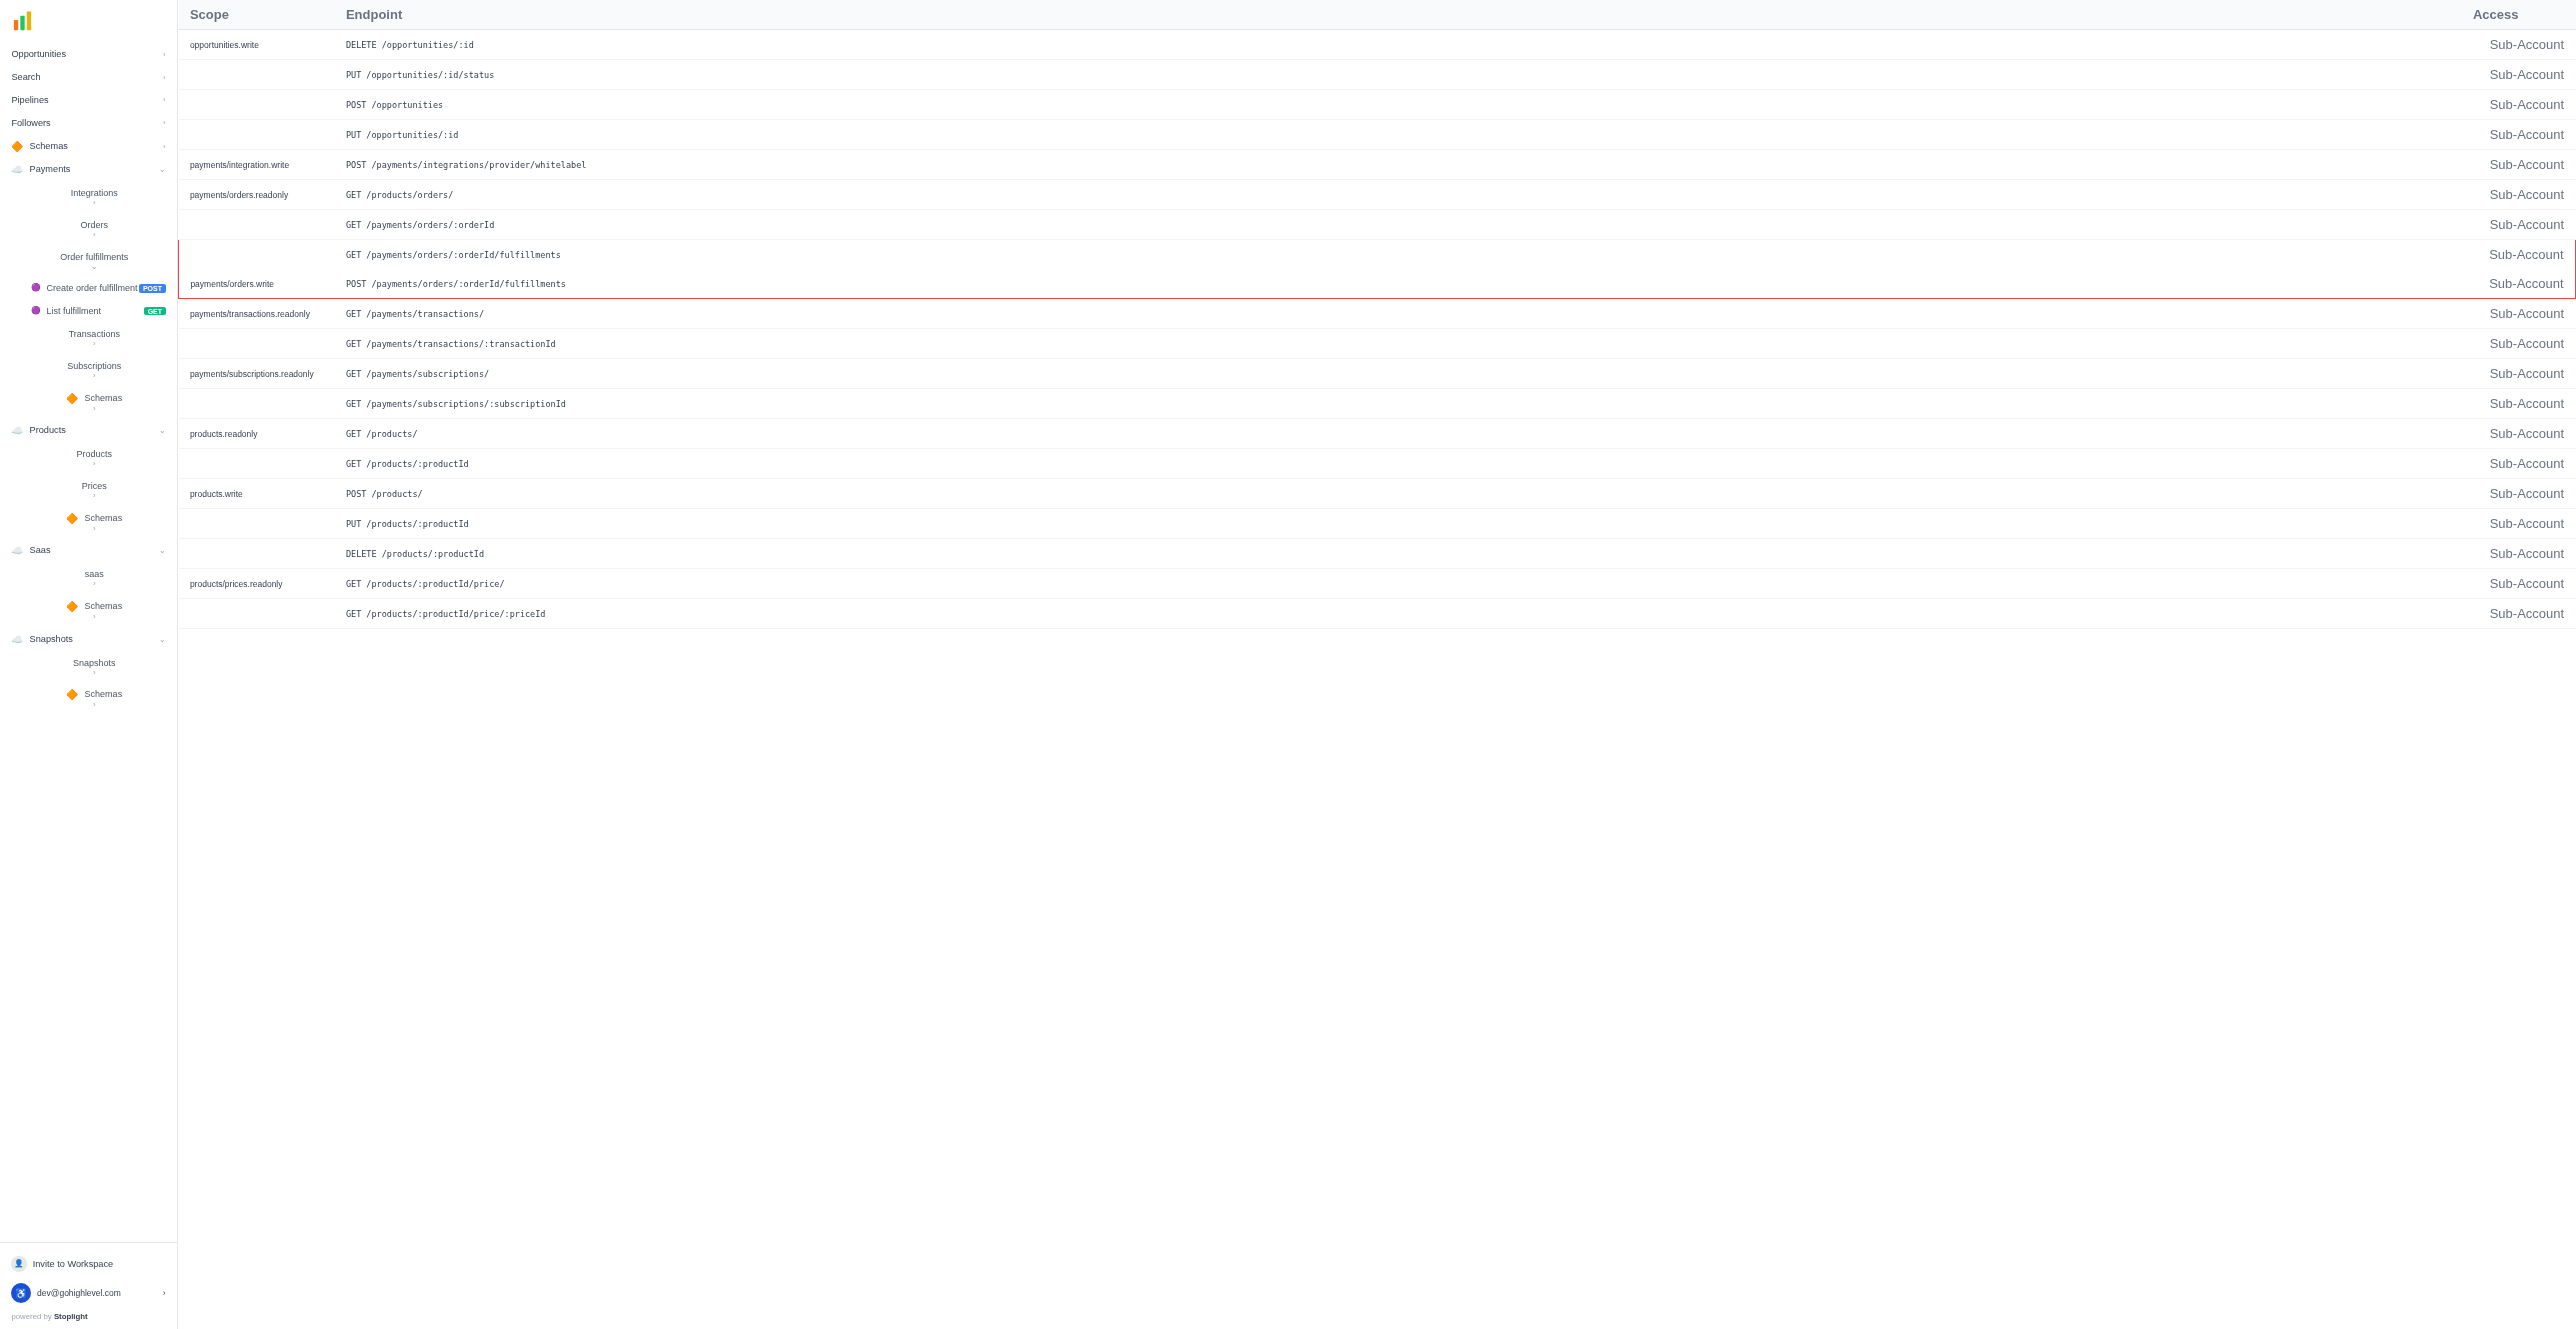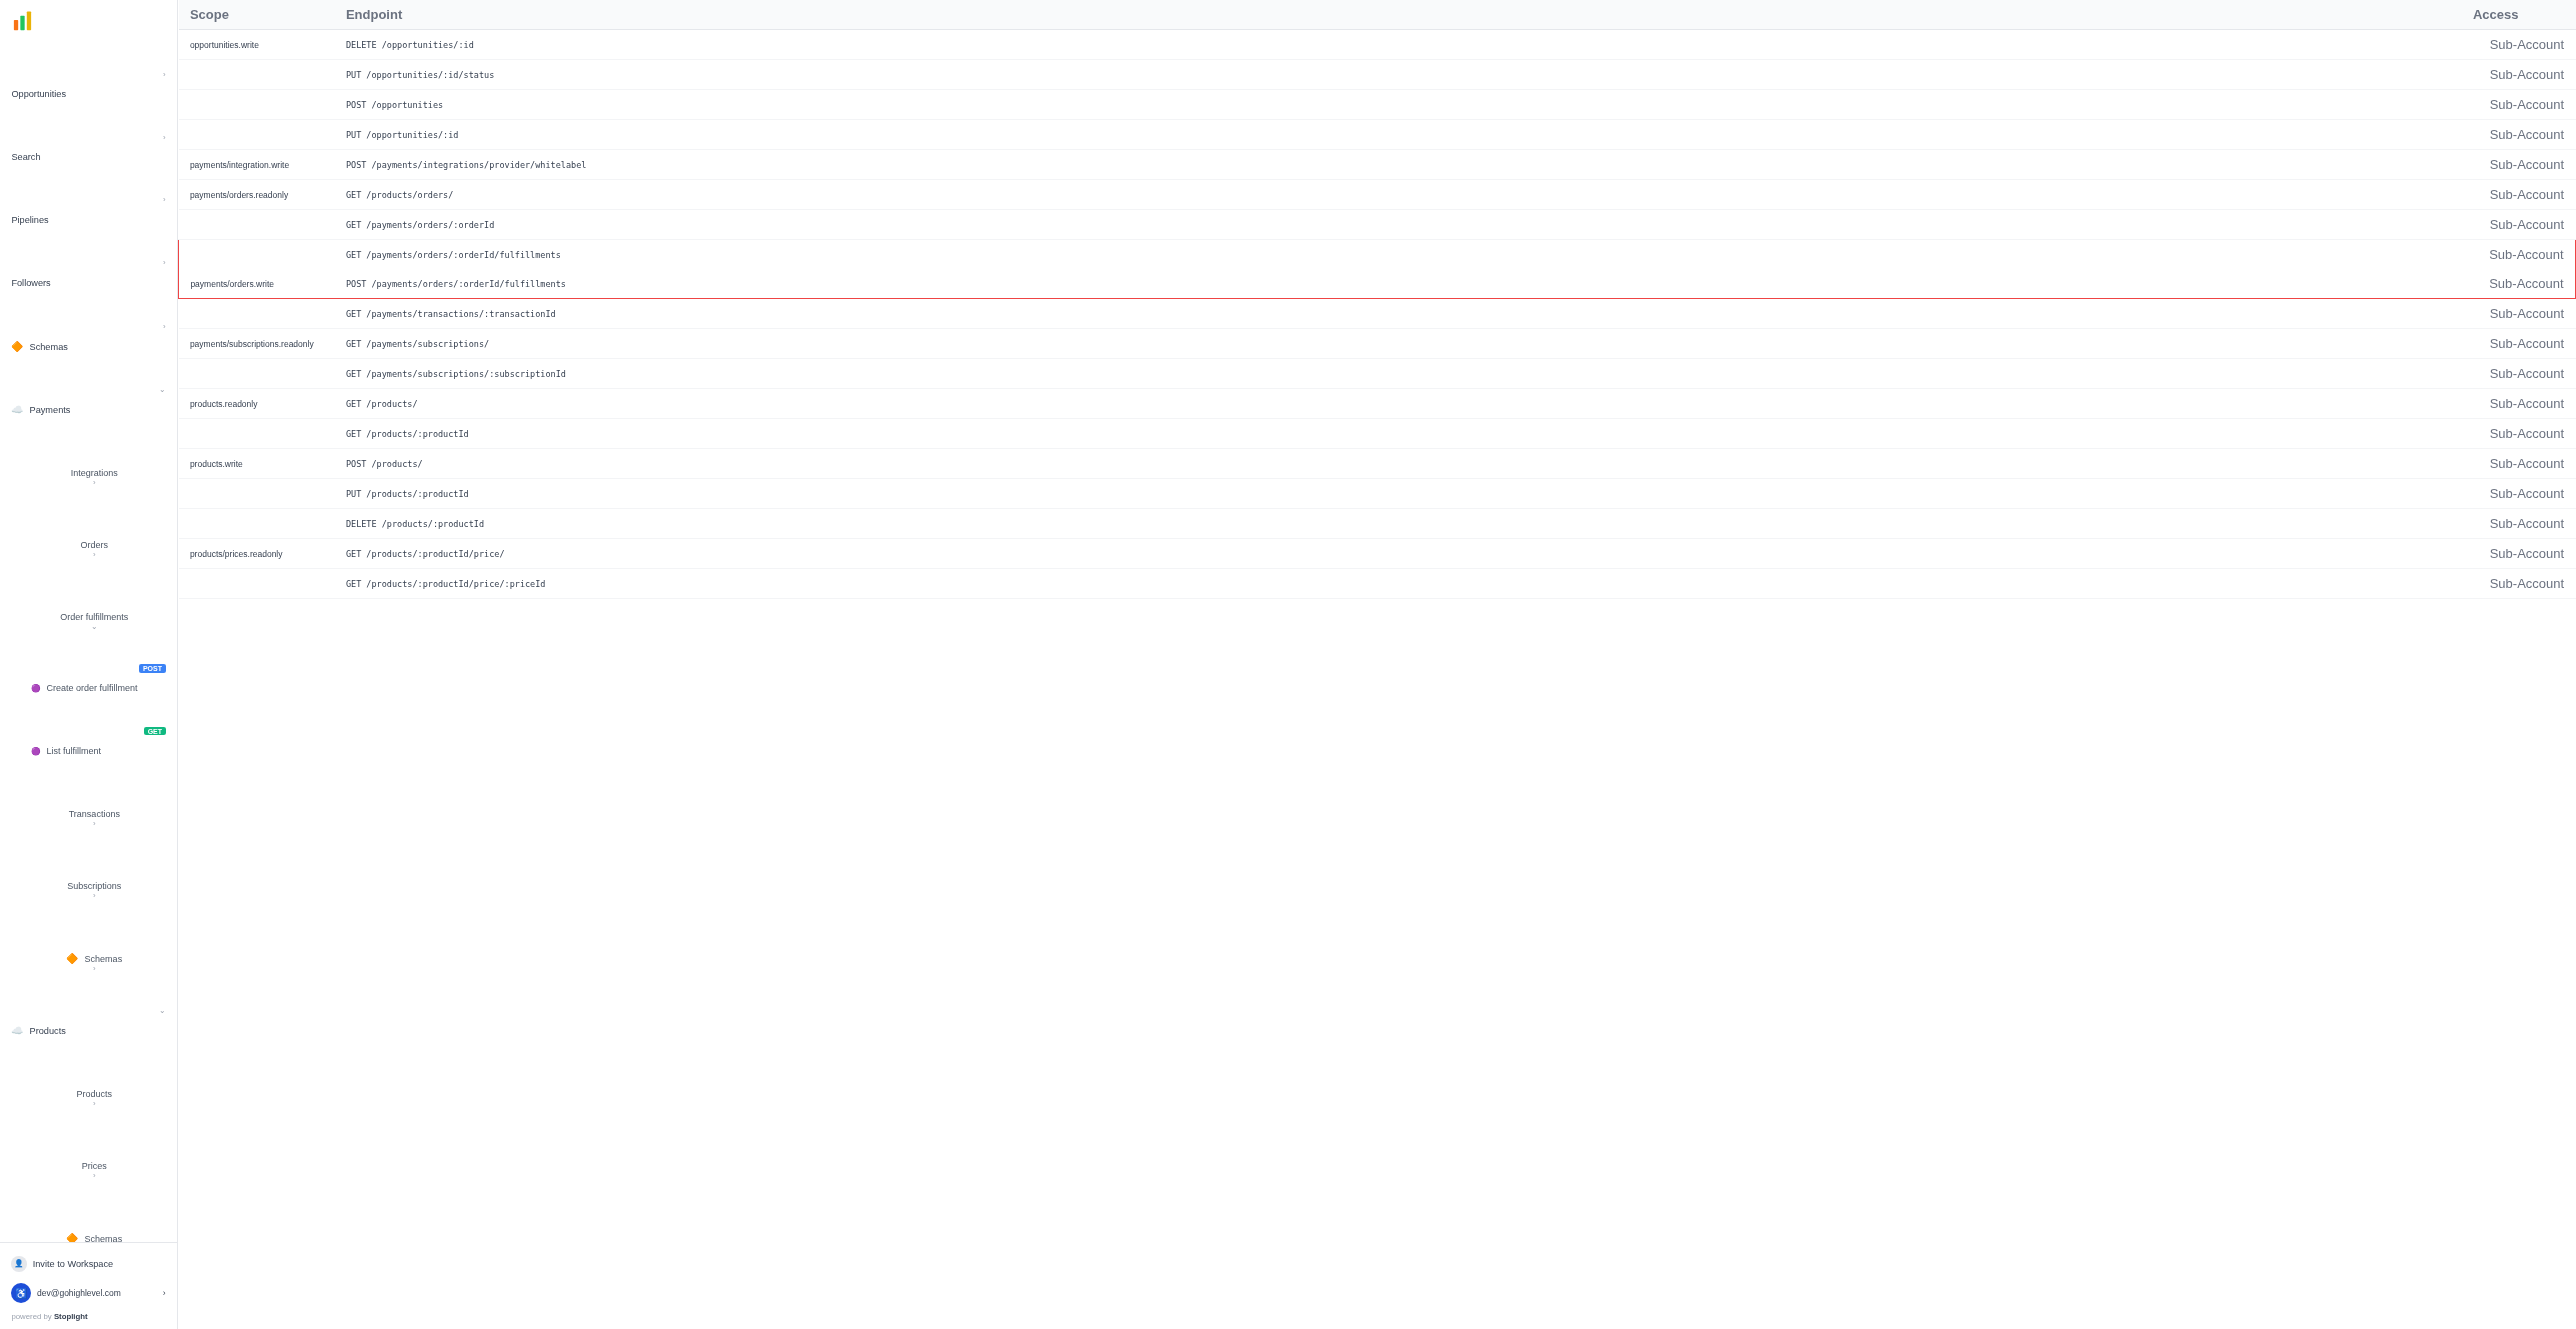--- a/index.html
+++ b/index.html
@@ -29,21 +29,21 @@
     .nav-item {
       display: flex;
       align-items: center;
       justify-content: space-between;
       padding: 6.4px 11.4px;
       cursor: pointer;
       color: #374151;
       font-size: 9.2px;
       user-select: none;
     }
-    .nav-item .left { display: flex; align-items: flex-end; gap: 5.7px; margin-top: 40px; }
+    .nav-item .left { display: flex; align-items: flex-start; gap: 5.7px; }
     .nav-item .chevron { color: #9ca3af; font-size: 7.8px; }
     .nav-item.sub-item {
       padding-left: 23px;
       font-size: 9px;
       color: #4b5563;
       flex-direction: column;
     }
     .nav-item.sub-item-deep {
       padding-left: 31px;
       font-size: 9px;
@@ -381,20 +381,25 @@
           <td class="scope-cell" style="border-top: 1.4px solid rgb(239, 68, 68); border-left: 1.4px solid rgb(239, 68, 68); border-bottom: none;"></td>
           <td class="endpoint-cell" style="border-top: 1.4px solid rgb(239, 68, 68); border-bottom: none;">GET /payments/orders/:orderId/fulfillments</td>
           <td class="access-cell" style="border-top: 1.4px solid rgb(239, 68, 68); border-right: 1.4px solid rgb(239, 68, 68); border-bottom: none;">Sub-Account</td>
         </tr>
         <tr>
           <td class="scope-cell" style="border-bottom: 1.4px solid rgb(239, 68, 68); border-left: 1.4px solid rgb(239, 68, 68); border-top: none;">payments/orders.write</td>
           <td class="endpoint-cell" style="border-bottom: 1.4px solid rgb(239, 68, 68); border-top: none;">POST /payments/orders/:orderId/fulfillments</td>
           <td class="access-cell" style="border-bottom: 1.4px solid rgb(239, 68, 68); border-right: 1.4px solid rgb(239, 68, 68); border-top: none;">Sub-Account</td>
         </tr>
         <tr>
+          <td class="scope-cell">payments/transactions.readonly</td>
+          <td class="endpoint-cell">GET /payments/transactions/</td>
+          <td class="access-cell">Sub-Account</td>
+        </tr>
+        <tr>
           <td class="scope-cell"></td>
           <td class="endpoint-cell">GET /payments/transactions/:transactionId</td>
           <td class="access-cell">Sub-Account</td>
         </tr>
         <tr>
           <td class="scope-cell">payments/subscriptions.readonly</td>
           <td class="endpoint-cell">GET /payments/subscriptions/</td>
           <td class="access-cell">Sub-Account</td>
         </tr>
         <tr>

